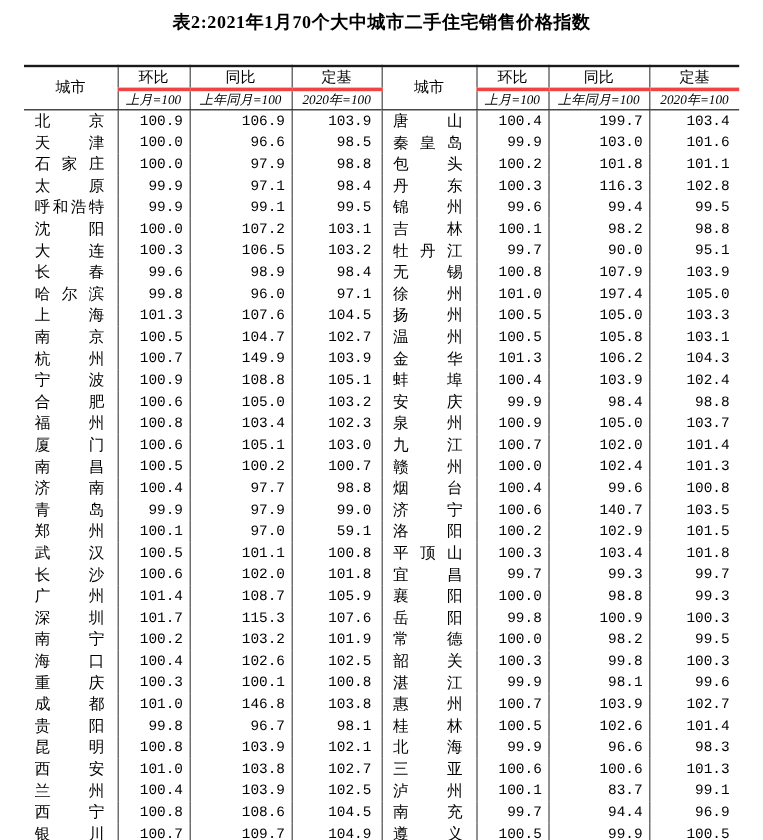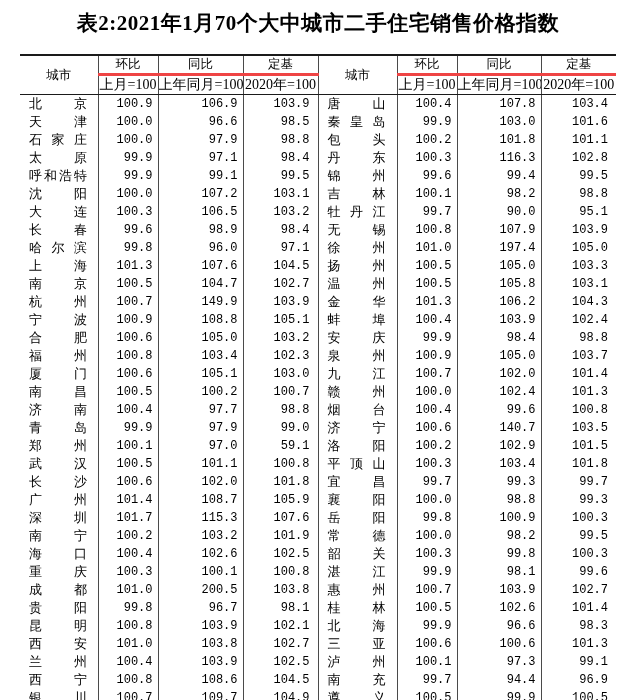--- a/index.html
+++ b/index.html
@@ -7,21 +7,21 @@
     width: 636px; height: 700px;
     background: #ffffff;
     color: #000;
     font-family: "Liberation Serif", "DejaVu Serif", serif;
     position: relative;
     overflow: hidden;
   }
   .page-title {
     padding-top: 9px;
     text-align: center;
-    font-size: 21px;
+    font-size: 15px;
     font-weight: bold;
     letter-spacing: 0.5px;
   }
   table.price-table {
     position: absolute;
     left: 20px;
     top: 54px;
     width: 596px;
     border-collapse: collapse;
     table-layout: fixed;
@@ -37,21 +37,21 @@
   .price-table th:last-child, .price-table td:last-child { border-right: none; }
   .price-table thead tr { height: 17px; }
   .price-table tbody tr { height: 17px; font-family: Liberation Mono, monospace; }
   .price-table th {
     font-weight: normal;
     font-size: 12.5px;
     text-align: center;
     vertical-align: middle;
   }
   .price-table th.top-h { border-bottom: 3px solid #ef4444; }
-  .price-table th.sub-h { font-size: 14px; border-bottom: 1.5px solid #1a1a1a; }
+  .price-table th.sub-h { font-size: 11px; border-bottom: 1.5px solid #1a1a1a; font-style: italic; }
   .price-table th.city-h { border-bottom: 1.5px solid #1a1a1a; }
   .price-table td {
     font-size: 12px;
     text-align: right;
     padding-right: 5px;
     vertical-align: middle;
   }
   .price-table td.base { padding-right: 8px; }
   .price-table td.city {
     text-align: left;
@@ -103,21 +103,21 @@
     </tr>
   </thead>
   <tbody>
       <tr>
         <td class="city"><span class="city-name">北京</span></td>
         <td class="mom">100.9</td>
         <td class="yoy">106.9</td>
         <td class="base">103.9</td>
         <td class="city"><span class="city-name">唐山</span></td>
         <td class="mom">100.4</td>
-        <td class="yoy">107.8</td>
+        <td class="yoy">199.7</td>
         <td class="base">103.4</td>
       </tr>
       <tr>
         <td class="city"><span class="city-name">天津</span></td>
         <td class="mom">100.0</td>
         <td class="yoy">96.6</td>
         <td class="base">98.5</td>
         <td class="city"><span class="city-name">秦皇岛</span></td>
         <td class="mom">99.9</td>
         <td class="yoy">103.0</td>
@@ -369,21 +369,21 @@
         <td class="yoy">100.1</td>
         <td class="base">100.8</td>
         <td class="city"><span class="city-name">湛江</span></td>
         <td class="mom">99.9</td>
         <td class="yoy">98.1</td>
         <td class="base">99.6</td>
       </tr>
       <tr>
         <td class="city"><span class="city-name">成都</span></td>
         <td class="mom">101.0</td>
-        <td class="yoy">200.5</td>
+        <td class="yoy">146.8</td>
         <td class="base">103.8</td>
         <td class="city"><span class="city-name">惠州</span></td>
         <td class="mom">100.7</td>
         <td class="yoy">103.9</td>
         <td class="base">102.7</td>
       </tr>
       <tr>
         <td class="city"><span class="city-name">贵阳</span></td>
         <td class="mom">99.8</td>
         <td class="yoy">96.7</td>
@@ -413,21 +413,21 @@
         <td class="yoy">100.6</td>
         <td class="base">101.3</td>
       </tr>
       <tr>
         <td class="city"><span class="city-name">兰州</span></td>
         <td class="mom">100.4</td>
         <td class="yoy">103.9</td>
         <td class="base">102.5</td>
         <td class="city"><span class="city-name">泸州</span></td>
         <td class="mom">100.1</td>
-        <td class="yoy">97.3</td>
+        <td class="yoy">83.7</td>
         <td class="base">99.1</td>
       </tr>
       <tr>
         <td class="city"><span class="city-name">西宁</span></td>
         <td class="mom">100.8</td>
         <td class="yoy">108.6</td>
         <td class="base">104.5</td>
         <td class="city"><span class="city-name">南充</span></td>
         <td class="mom">99.7</td>
         <td class="yoy">94.4</td>

